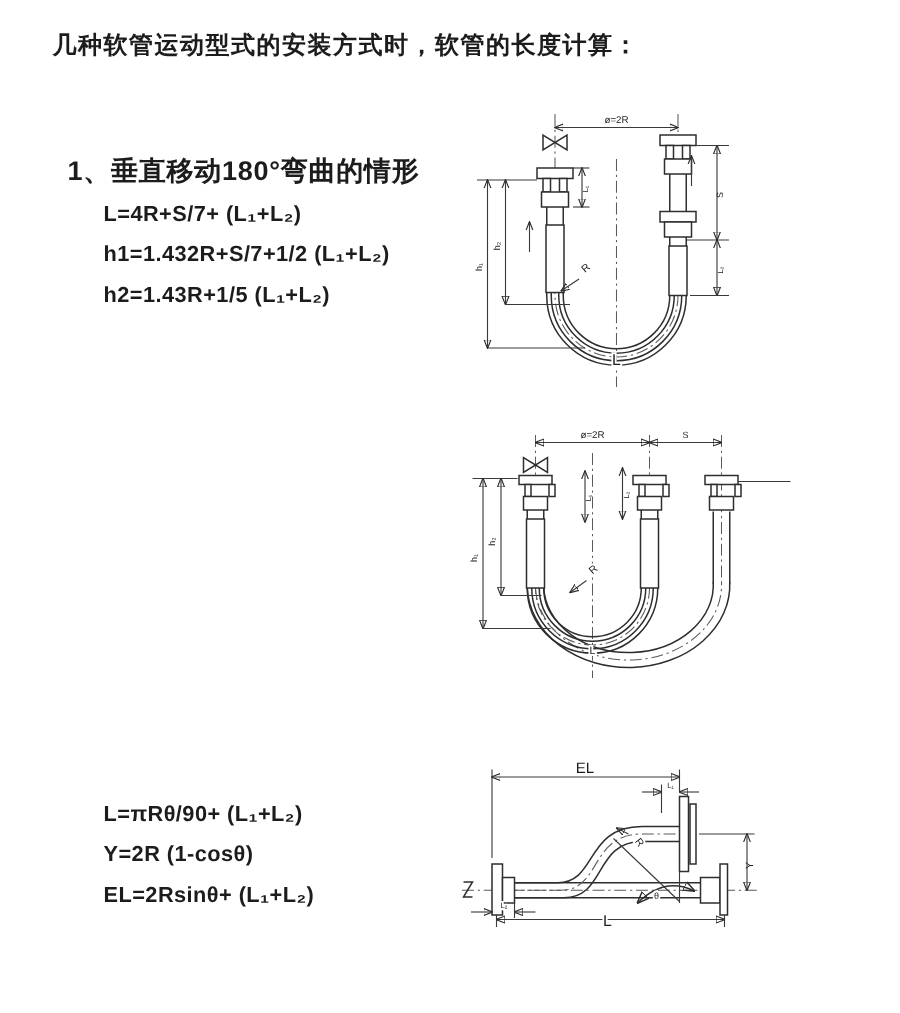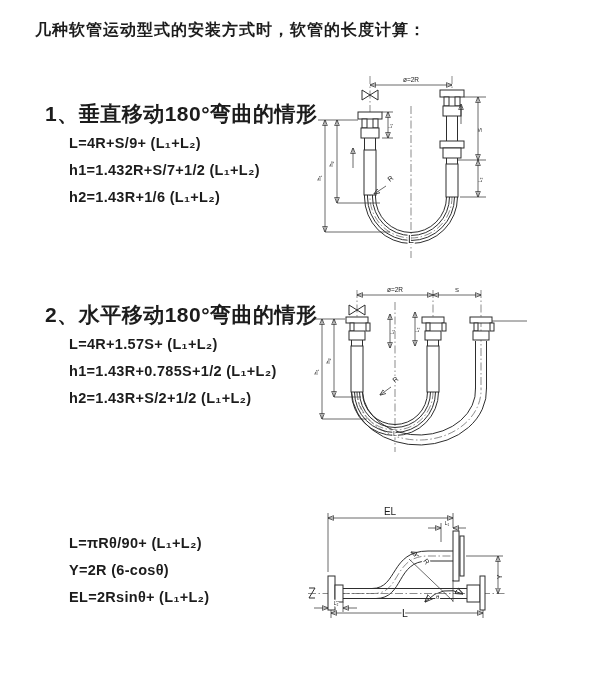--- a/index.html
+++ b/index.html
@@ -2,54 +2,48 @@
 <html><head>
 <meta charset="utf-8">
 <style>
   html,body{margin:0;padding:0;}
   body{width:600px;height:675px;background:#ffffff;overflow:hidden;
        font-family:"Liberation Sans","DejaVu Sans",sans-serif;color:#1c1c1c;}
   .page{position:relative;width:519px;height:675px;background:#fff;}
   .title{position:absolute;left:35px;top:20px;font-size:16px;font-weight:bold;letter-spacing:1px;}
   .section{position:absolute;left:45px;}
   .sec1{top:104px;} .sec2{top:305px;} .sec3{top:524px;}
-  .heading{font-size:21px;font-weight:bold;letter-spacing:0.5px;line-height:20px;}
+  .heading{font-size:18px;font-weight:bold;letter-spacing:0.5px;line-height:20px;}
   .formula{font-size:14.5px;font-weight:bold;margin:11px 0 0 24px;line-height:16px;letter-spacing:0.3px;white-space:nowrap;}
   .diag{position:absolute;}
   .diag line,.diag path,.diag rect{stroke:#2e2e2e;stroke-width:1;fill:none;stroke-linecap:butt;}
   .diag .pp rect{fill:#ffffff;}
   .diag .cl line,.diag .cl path,.diag path.cl2{stroke:#5a5a5a;stroke-width:0.7;stroke-dasharray:8 2.5 1.5 2.5;}
   .diag .dim line{stroke:#3a3a3a;stroke-width:0.75;}
   .diag text{fill:#1c1c1c;stroke:none;font-family:"Liberation Sans","DejaVu Sans",sans-serif;}
   .diag text.halo{paint-order:stroke;stroke:#ffffff;stroke-width:2.5px;}
 </style>
 </head>
 <body>
 
 <div class="page">
 
   <div class="title">几种软管运动型式的安装方式时，软管的长度计算：</div>
 
   <div class="section sec1">
     <div class="heading">1、垂直移动180°弯曲的情形</div>
-    <div class="formula">L=4R+S/9+ (L₁+L₂)</div>
+    <div class="formula">L=4R+S/7+ (L₁+L₂)</div>
     <div class="formula">h1=1.432R+S/7+1/2 (L₁+L₂)</div>
-    <div class="formula">h2=1.43R+1/6 (L₁+L₂)</div>
+    <div class="formula">h2=1.43R+1/5 (L₁+L₂)</div>
   </div>
 
-  <div class="section sec2">
-    <div class="heading">2、水平移动180°弯曲的情形</div>
-    <div class="formula">L=4R+1.57S+ (L₁+L₂)</div>
-    <div class="formula">h1=1.43R+0.785S+1/2 (L₁+L₂)</div>
-    <div class="formula">h2=1.43R+S/2+1/2 (L₁+L₂)</div>
-  </div>
 
   <div class="section sec3">
     <div class="formula">L=πRθ/90+ (L₁+L₂)</div>
-    <div class="formula">Y=2R (6-cosθ)</div>
+    <div class="formula">Y=2R (1-cosθ)</div>
     <div class="formula">EL=2Rsinθ+ (L₁+L₂)</div>
   </div>
 
   <svg class="diag" style="left:300px;top:66px" width="260" height="200" viewBox="0 0 260 200">
     <defs>
       <marker id="ar1" viewBox="0 0 8 8" refX="7.5" refY="4" markerWidth="8" markerHeight="8" orient="auto-start-reverse">
         <path d="M0 0.9 L8 4 L0 7.1 Z" fill="#333" stroke="none"></path>
       </marker>
       <pattern id="ht1" width="4" height="4" patternUnits="userSpaceOnUse">
         <path d="M0 4 L4 0 M0 0 L4 4" stroke="#4a4a4a" stroke-width="0.55" fill="none"></path>

